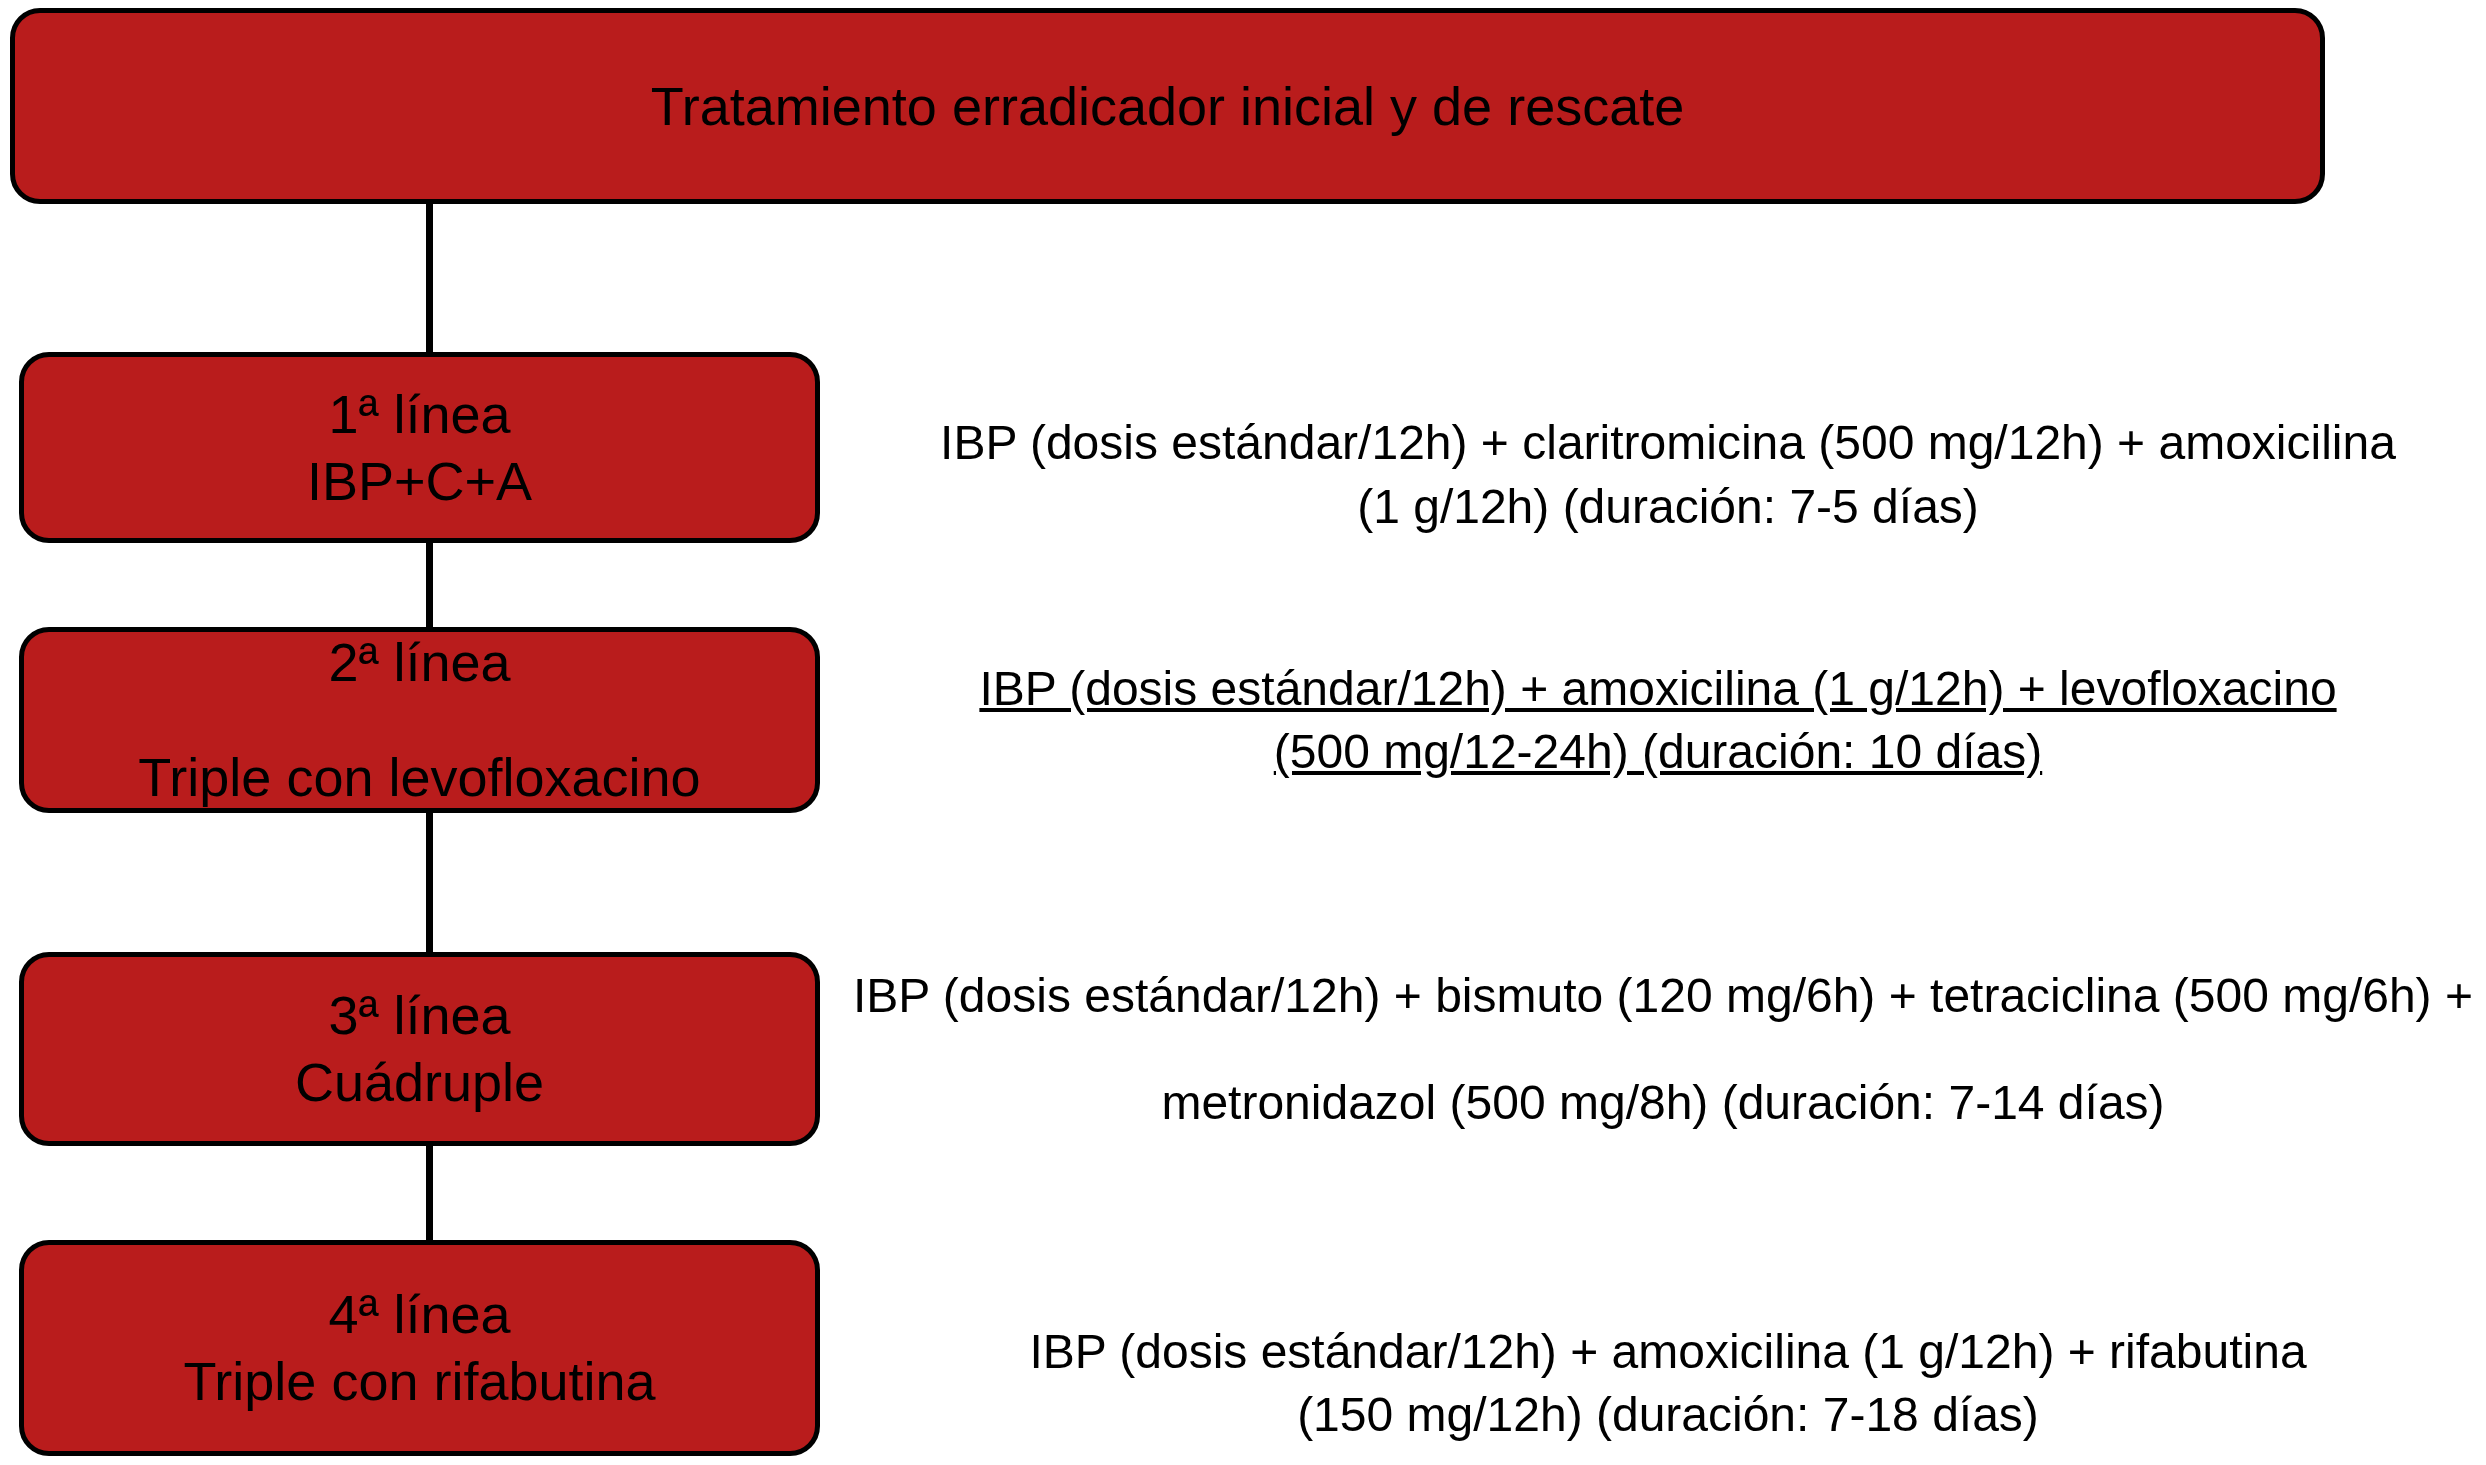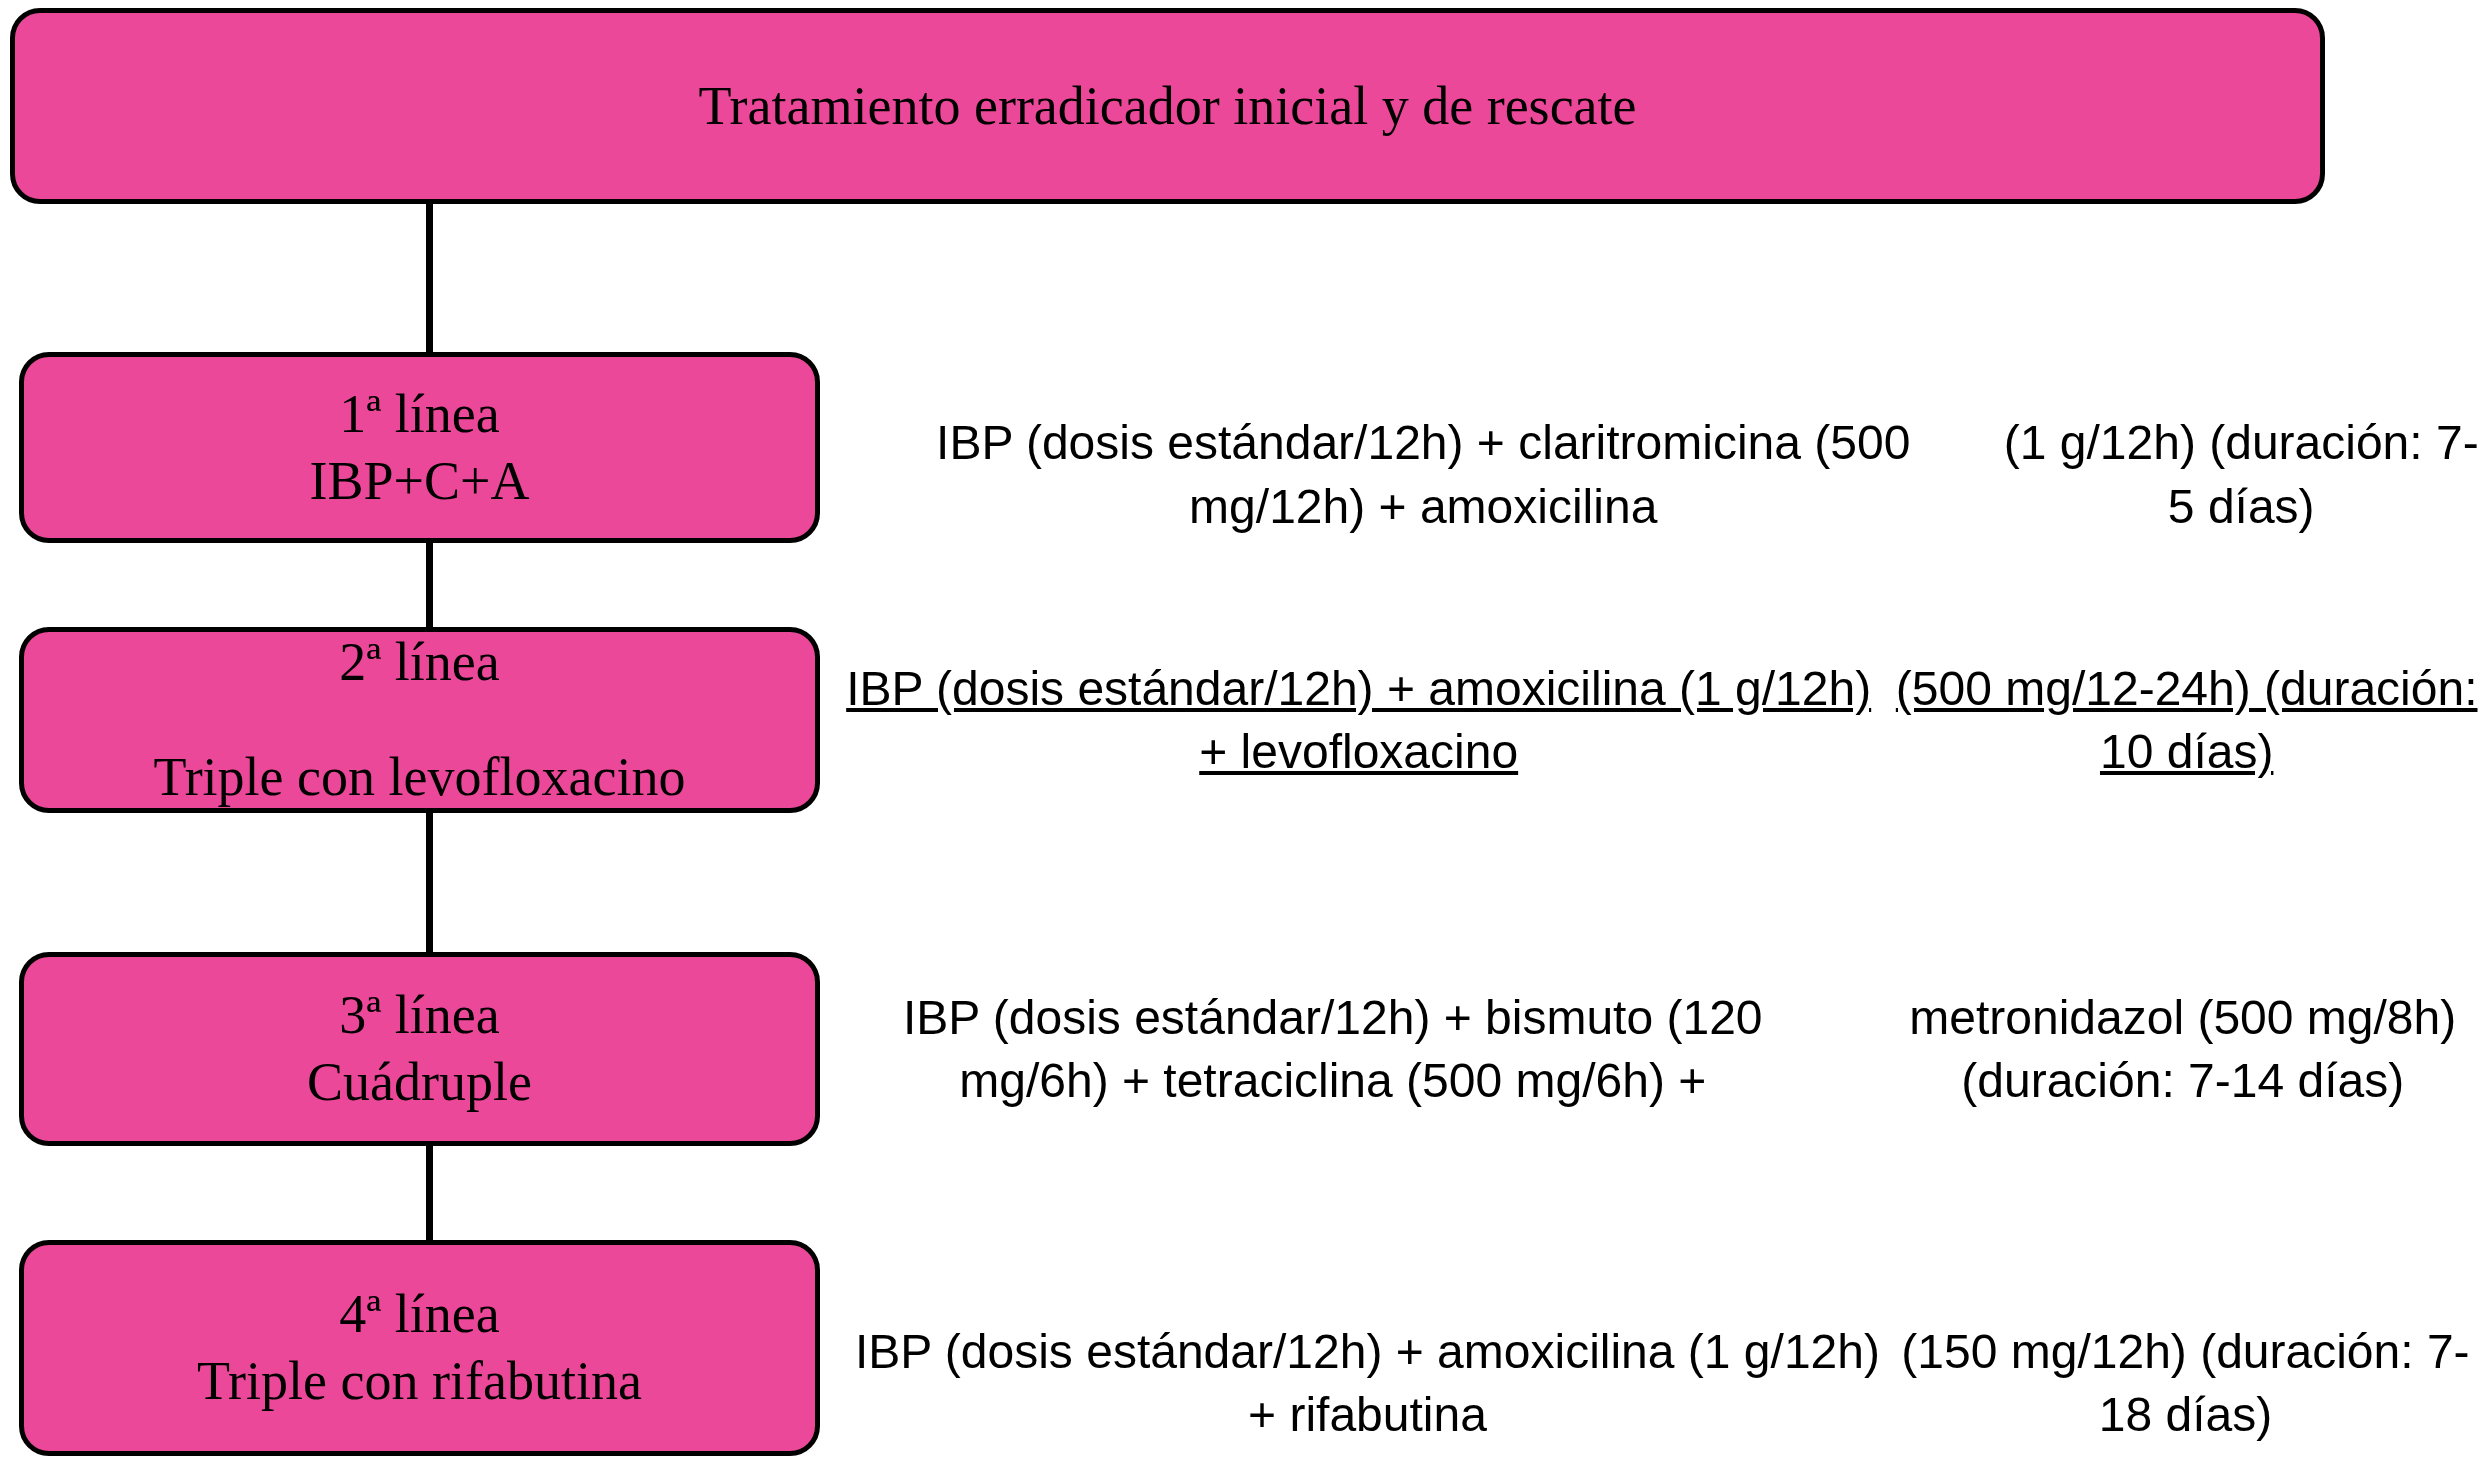--- a/index.html
+++ b/index.html
@@ -22,31 +22,30 @@
     left: 426px;
     top: 200px;
     width: 7px;
     height: 1048px;
     background: #000000;
     z-index: 0;
   }
   
   .node {
     position: absolute;
-    background: #ec4899;
+    background: #b91c1c;
     border: 5px solid #000000;
     border-radius: 30px;
     box-sizing: border-box;
     display: flex;
     flex-direction: column;
     align-items: center;
     justify-content: center;
     text-align: left;
     z-index: 1;
-    font-family: Liberation Serif, serif;
   }
   .title-box {
     left: 10px;
     top: 8px;
     width: 2315px;
     height: 196px;
     font-size: 54px;
   }
   .stage-box {
     left: 19px;
@@ -55,21 +54,21 @@
     line-height: 1.24;
   }
   .box-1 { top: 352px;  height: 191px; }
   .box-2 { top: 627px;  height: 186px; gap: 48px; }
   .box-3 { top: 952px;  height: 194px; }
   .box-4 { top: 1240px; height: 216px; }
   
   .desc {
     position: absolute;
     display: flex;
-    flex-direction: row;
+    flex-direction: column;
     align-items: center;
     justify-content: center;
     text-align: center;
     box-sizing: border-box;
     font-size: 48px;
     line-height: 1.32;
     z-index: 1;
   }
   .text-1 { left: 850px; top: 352px;  width: 1636px; height: 191px; padding-top: 54px; }
   .text-2 { left: 830px; top: 627px;  width: 1656px; height: 186px; text-decoration: underline; }

